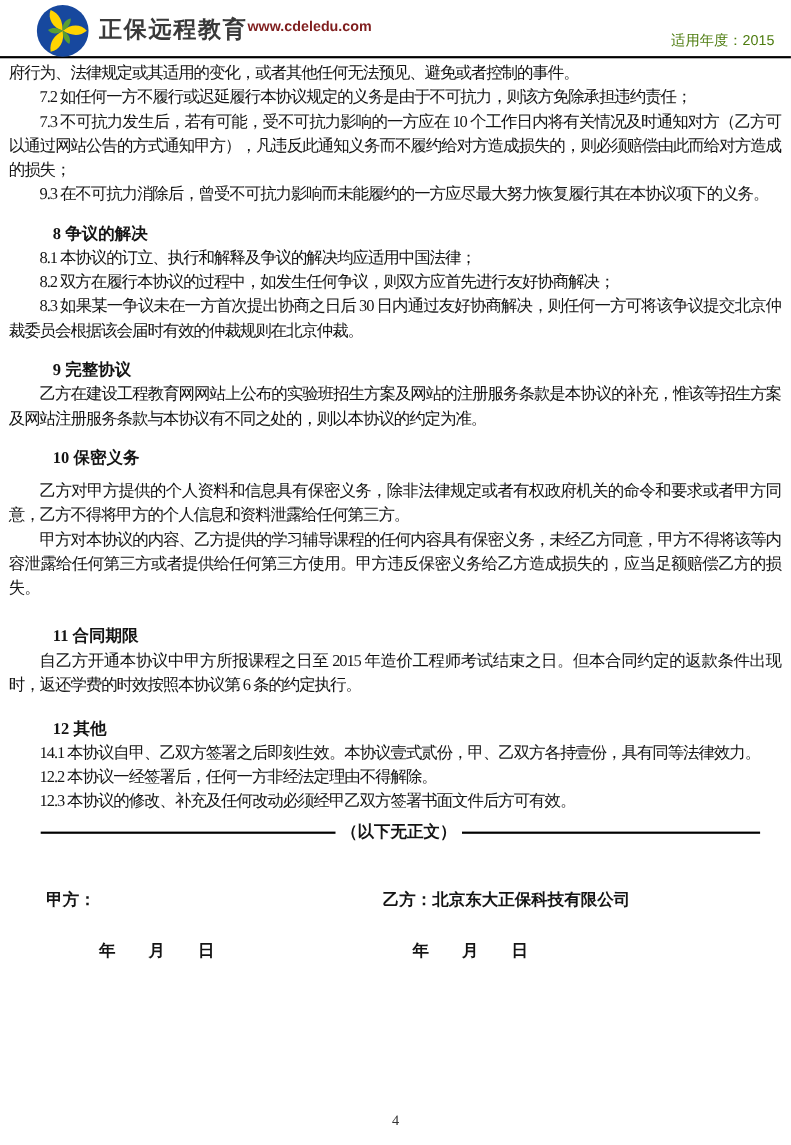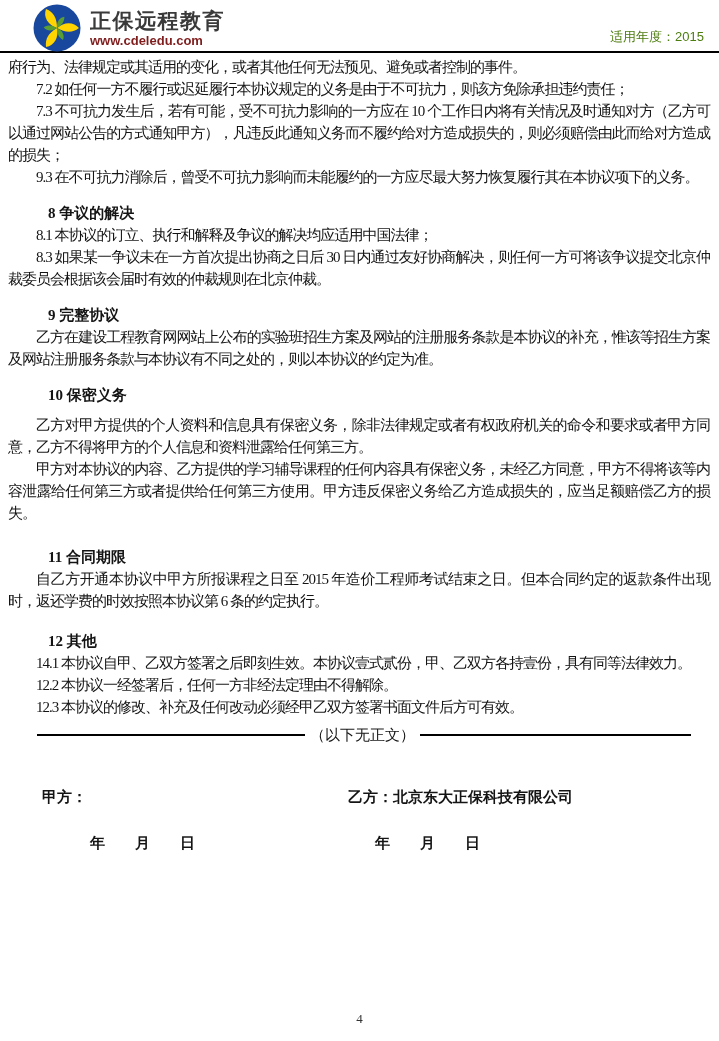--- a/index.html
+++ b/index.html
@@ -9,21 +9,21 @@
     margin:0 auto;
     background:#ffffff;
     font-family:"Liberation Serif","DejaVu Serif",serif;
     color:#141414;
     overflow:hidden;
   }
   
   .header { position:relative; height:51px; border-bottom:2px solid #000; }
   .brand { position:absolute; left:33px; top:4px; display:flex; align-items:center; gap:9px; }
   .logo-svg { display:block; }
-  .brand-text { display:flex; flex-direction:column; justify-content:flex-start; }
+  .brand-text { display:flex; flex-direction:row; justify-content:flex-start; }
   .brand-name {
     font-family:"Liberation Sans","DejaVu Sans",sans-serif;
     font-weight:700; font-size:21px; line-height:24px;
     color:#3a3a3a; letter-spacing:1.5px;
   }
   .brand-url {
     font-family:"Liberation Sans","DejaVu Sans",sans-serif;
     font-weight:700; font-size:13px; line-height:15px; color:#7f1d1d;
   }
   .year-label {
@@ -46,21 +46,21 @@
     font-size:15px; line-height:22px; font-weight:700;
     letter-spacing:0; text-align:left;
   }
   h2.mt-lg { margin-top:22px; }
   h2.mt-md { margin-top:18px; }
   p.mt-sm { margin-top:8px; }
   
   .divider {
     display:flex; align-items:center;
     margin:6px 19px 0 29px;
-    font-size:15px; line-height:22px; font-weight:400;
+    font-size:15px; line-height:22px; font-weight:700;
     letter-spacing:0;
   }
   .divider .ln { height:2px; background:#000; }
   .divider .ln-l { width:268px; }
   .divider .ln-r { flex:1; }
   .divider .txt { padding:0 5px; white-space:nowrap; }
   
   .sig-row { display:flex; font-size:15px; line-height:22px; font-weight:700; letter-spacing:0; }
   .sig-row1 { margin-top:40px; }
   .sig-row2 { margin-top:24px; }
@@ -105,20 +105,21 @@
   </div>
 
   <div class="content">
     <p class="cont">府行为、法律规定或其适用的变化，或者其他任何无法预见、避免或者控制的事件。</p>
     <p class="item">7.2 如任何一方不履行或迟延履行本协议规定的义务是由于不可抗力，则该方免除承担违约责任；</p>
     <p class="item">7.3 不可抗力发生后，若有可能，受不可抗力影响的一方应在 10 个工作日内将有关情况及时通知对方（乙方可以通过网站公告的方式通知甲方），凡违反此通知义务而不履约给对方造成损失的，则必须赔偿由此而给对方造成的损失；</p>
     <p class="item">9.3 在不可抗力消除后，曾受不可抗力影响而未能履约的一方应尽最大努力恢复履行其在本协议项下的义务。</p>
 
     <h2 class="sec">8 争议的解决</h2>
     <p class="item">8.1 本协议的订立、执行和解释及争议的解决均应适用中国法律；</p>
+    <p class="item">8.2 双方在履行本协议的过程中，如发生任何争议，则双方应首先进行友好协商解决；</p>
     <p class="item">8.3 如果某一争议未在一方首次提出协商之日后 30 日内通过友好协商解决，则任何一方可将该争议提交北京仲裁委员会根据该会届时有效的仲裁规则在北京仲裁。</p>
 
     <h2 class="sec">9 完整协议</h2>
     <p class="item">乙方在建设工程教育网网站上公布的实验班招生方案及网站的注册服务条款是本协议的补充，惟该等招生方案及网站注册服务条款与本协议有不同之处的，则以本协议的约定为准。</p>
 
     <h2 class="sec">10 保密义务</h2>
     <p class="item mt-sm">乙方对甲方提供的个人资料和信息具有保密义务，除非法律规定或者有权政府机关的命令和要求或者甲方同意，乙方不得将甲方的个人信息和资料泄露给任何第三方。</p>
     <p class="item">甲方对本协议的内容、乙方提供的学习辅导课程的任何内容具有保密义务，未经乙方同意，甲方不得将该等内容泄露给任何第三方或者提供给任何第三方使用。甲方违反保密义务给乙方造成损失的，应当足额赔偿乙方的损失。</p>
 
     <h2 class="sec mt-lg">11 合同期限</h2>

